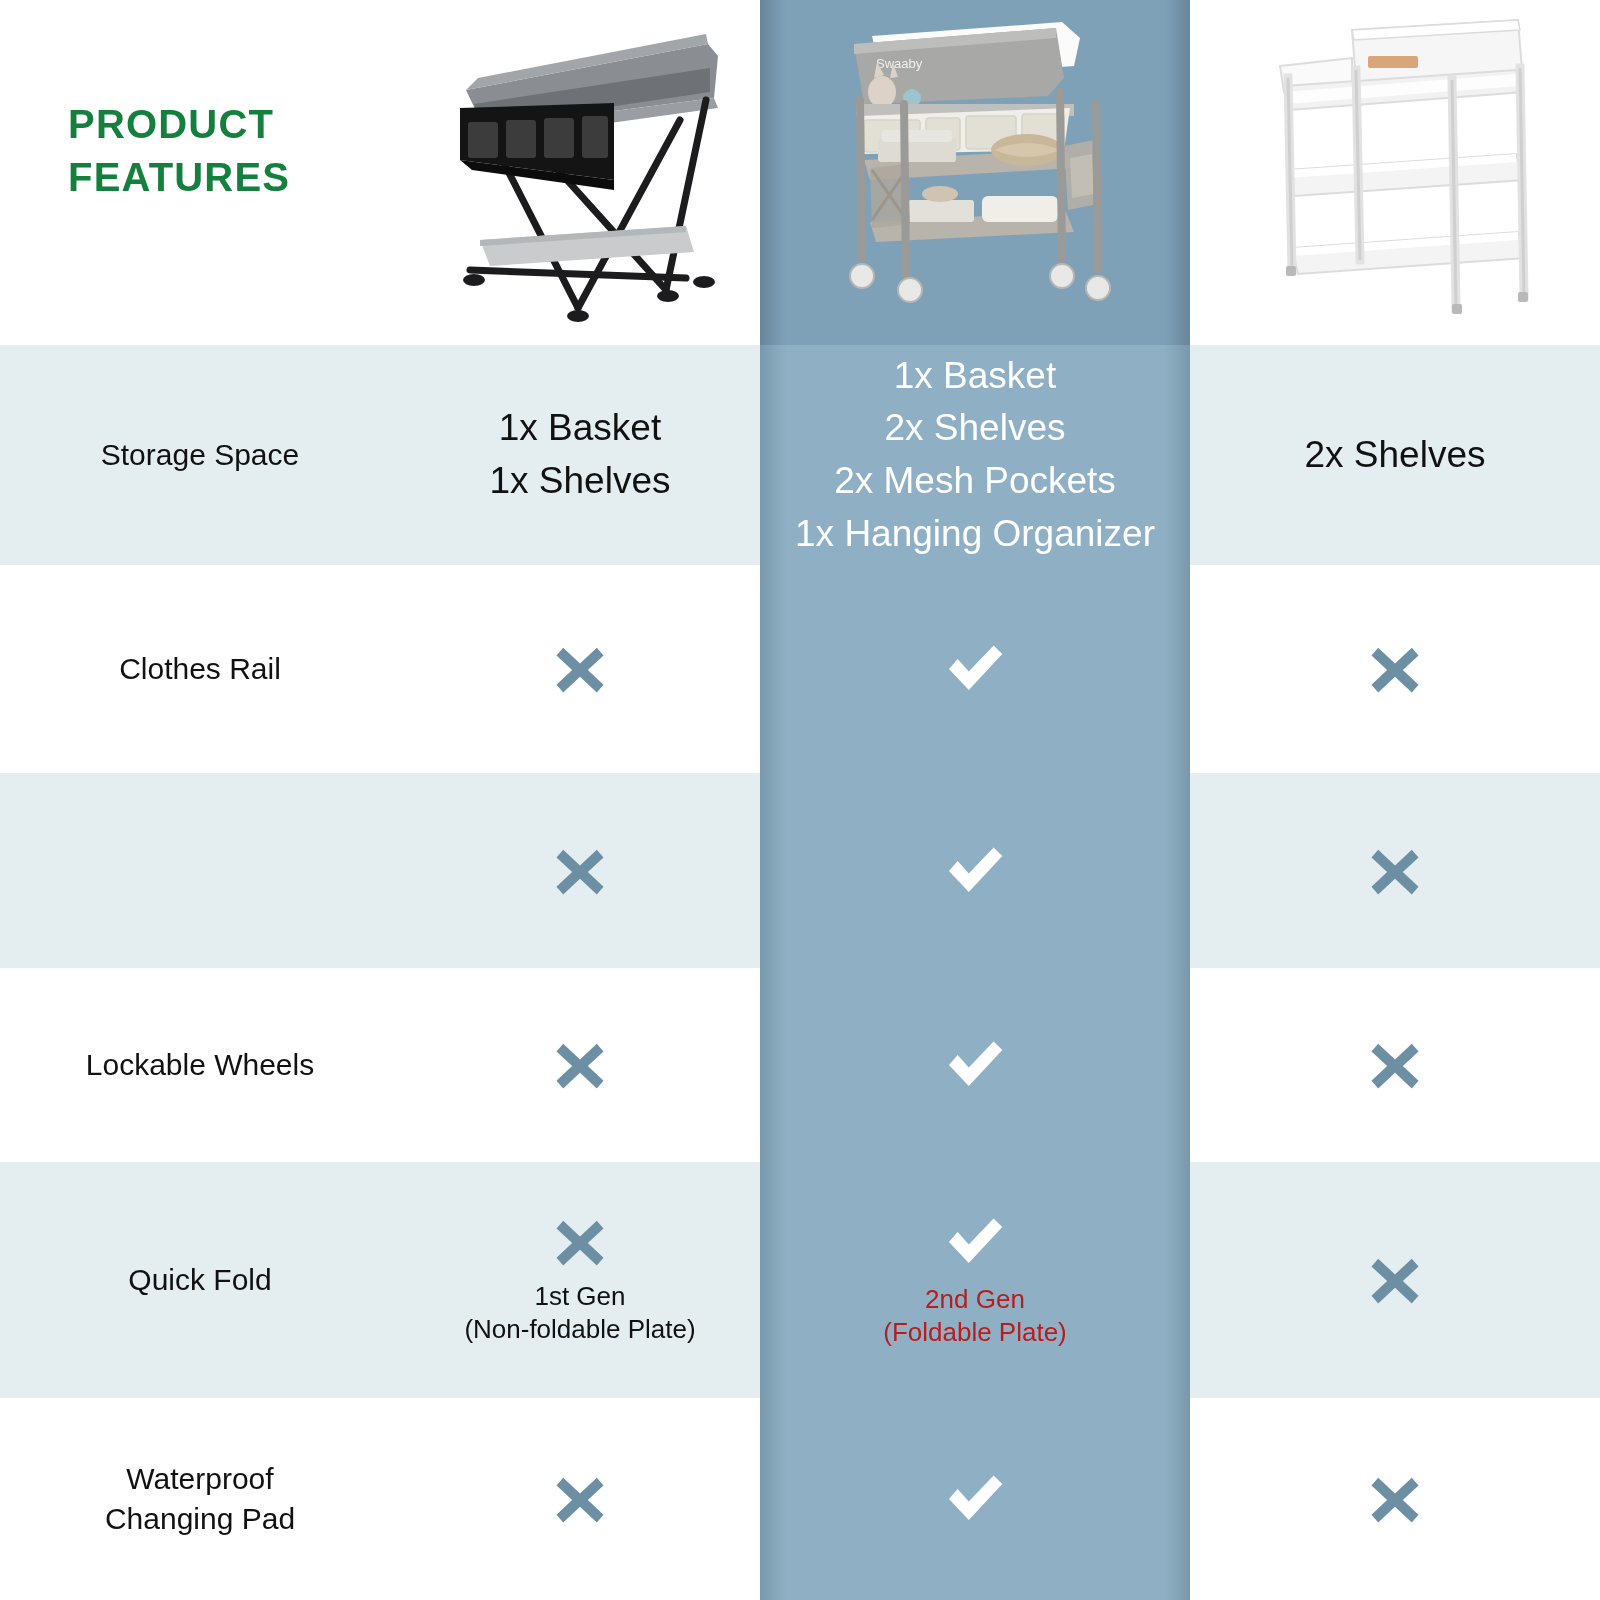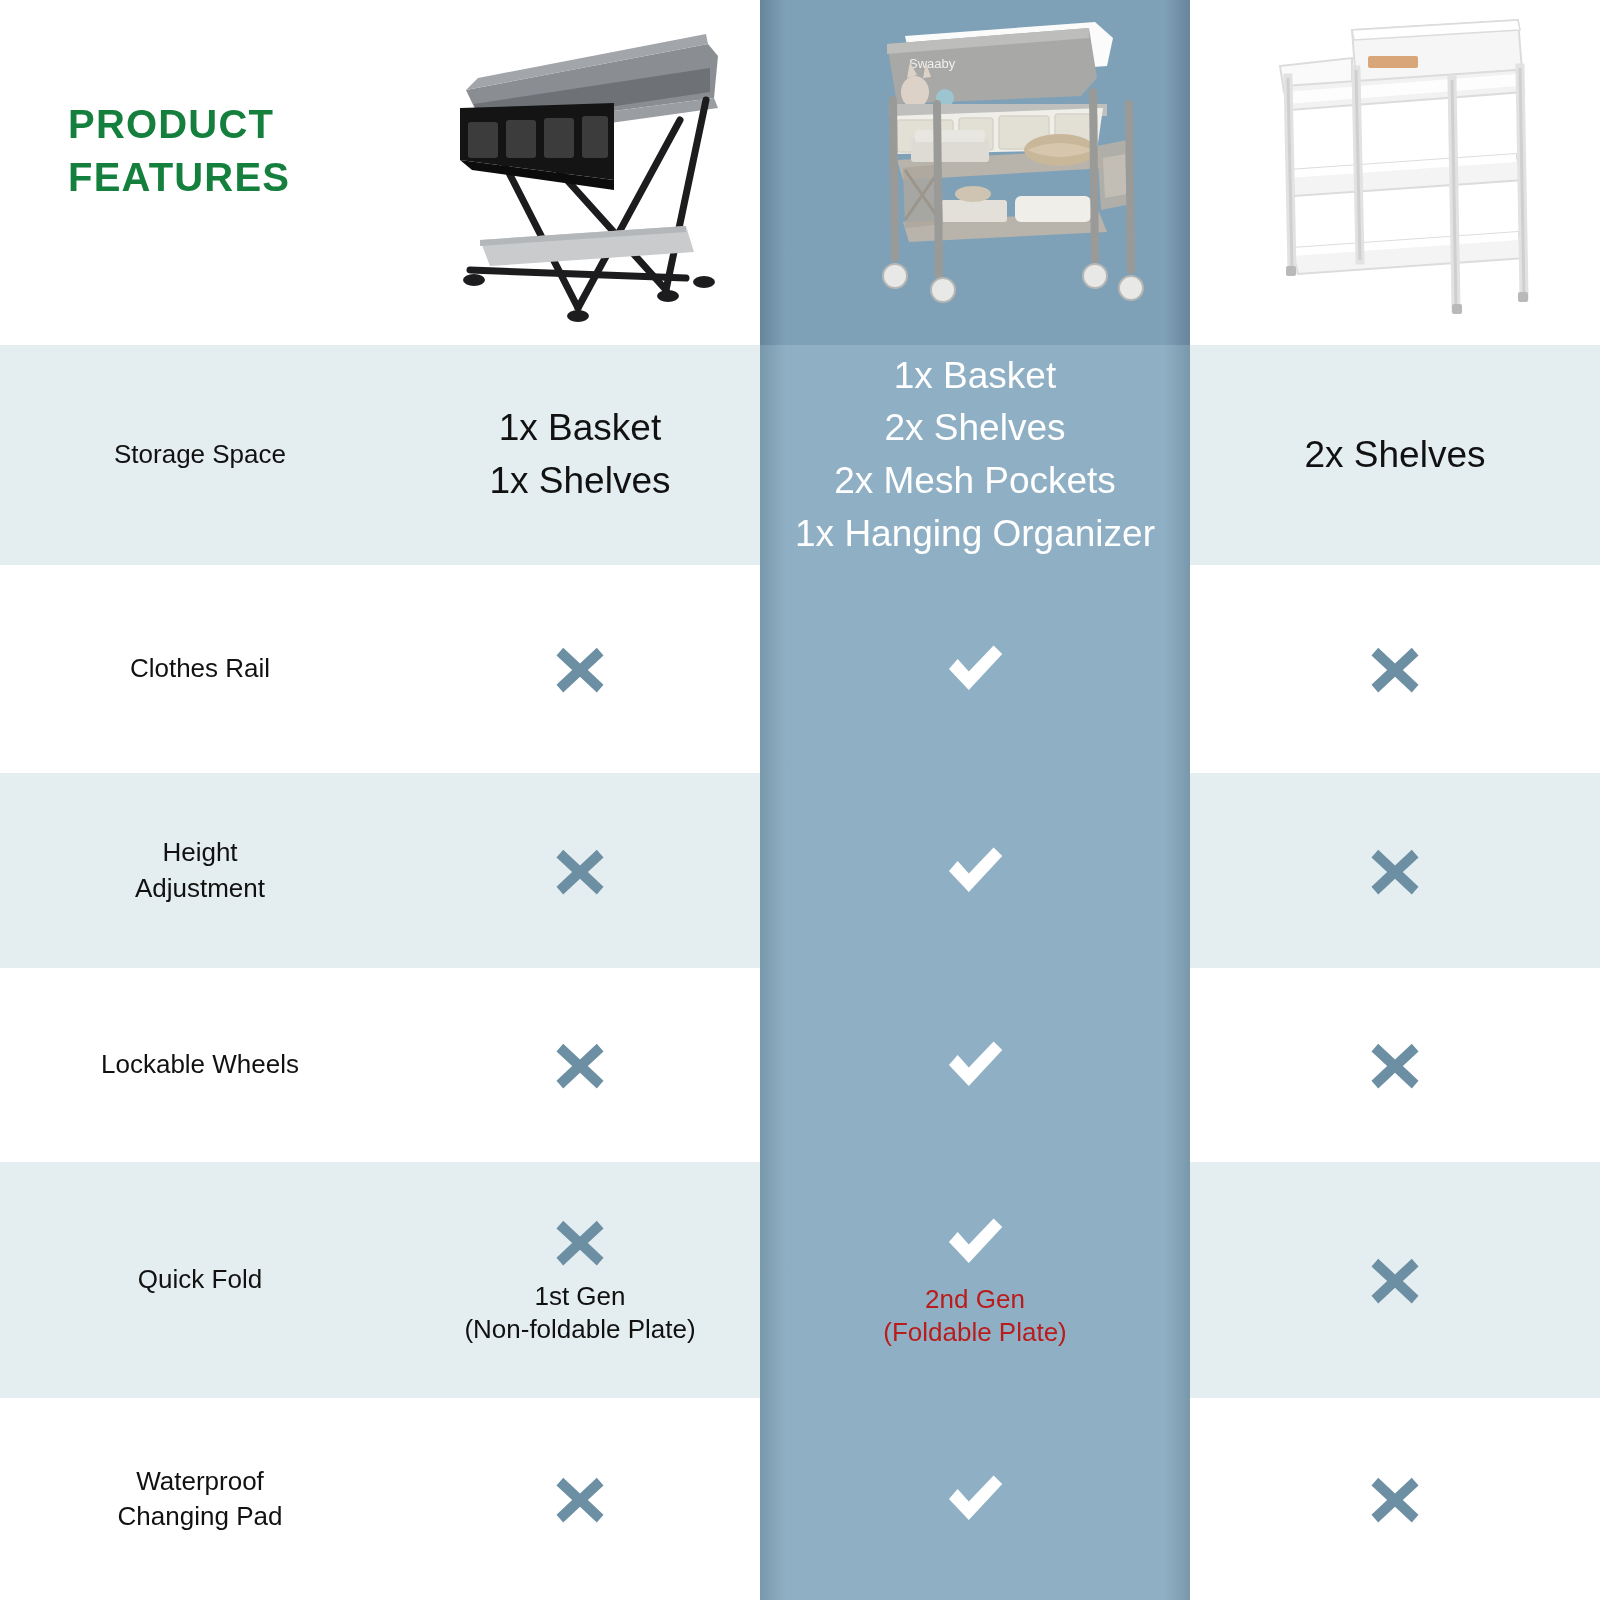--- a/index.html
+++ b/index.html
@@ -35,21 +35,21 @@
   .header { position:absolute; left:0; top:0; width:1600px; height:345px; z-index:3; }
   .title {
     position:absolute; left:68px; top:98px; width:380px;
     font-weight:bold; font-size:40px; line-height:1.32;
     letter-spacing:1.2px; color:#15803d;
     font-family:"Liberation Sans", sans-serif;
   }
   .prod { position:absolute; top:8px; height:330px; }
   .prod svg { display:block; }
   .prod-a { left:418px; width:330px; }
-  .prod-b { left:845px; width:310px; }
+  .prod-b { left:812px; width:310px; }
   .prod-c { left:1228px; width:310px; }
 
   
   .row { position:absolute; left:0; width:1600px; z-index:2; }
   .row .stripe { position:absolute; left:0; top:0; width:1600px; height:100%; }
   .row.tint .stripe { background:#e4edf0; }
   .row.plain .stripe { background:#ffffff; }
   .row .hl {
     position:absolute; left:760px; top:0; width:430px; height:100%;
     background:#8fb0c4; z-index:2;
@@ -64,21 +64,21 @@
     display:flex; flex-direction:column;
     align-items:center; justify-content:center;
     text-align:center;
   }
   .cell-label { left:0;    width:400px; }
   .cell-c1    { left:400px; width:360px; }
   .cell-c2    { left:760px; width:430px; }
   .cell-c3    { left:1190px; width:410px; }
 
   .feat-label {
-    font-size:26px; color:#111111; line-height:1.35;
+    font-size:30px; color:#111111; line-height:1.35;
     font-family:"Liberation Sans", sans-serif; font-weight:400;
     white-space:pre-line;
   }
   .val-text {
     font-size:37px; color:#111111; line-height:1.42;
     font-family:"Liberation Sans", sans-serif;
     white-space:pre-line;
   }
   .val-text.light { color:#ffffff; }
   .sub-note {
@@ -294,24 +294,20 @@
             </svg>
           </span>
         </div>
       </div>
       <div class="row tint" style="top: 773px; height: 195px;">
         <div class="stripe"></div>
         <div class="hl">
           <div class="eL"></div>
           <div class="eR"></div>
         </div>
-        <div class="cell cell-label">
-          <div class="feat-label">Height
-Adjustment</div>
-        </div>
         <div class="cell cell-c1">
           <span>
             <svg class="mark x" viewBox="0 0 100 100" aria-hidden="true">
               <path d="M20 12 L50 40 L80 12 L92 26 L64 52 L92 78 L80 92 L50 64 L20 92 L8 78 L36 52 L8 26 Z" fill="#6d8fa4"></path>
             </svg>
           </span>
         </div>
         <div class="cell cell-c2">
           <span>
             <svg class="mark ck" viewBox="0 0 100 100" aria-hidden="true">

